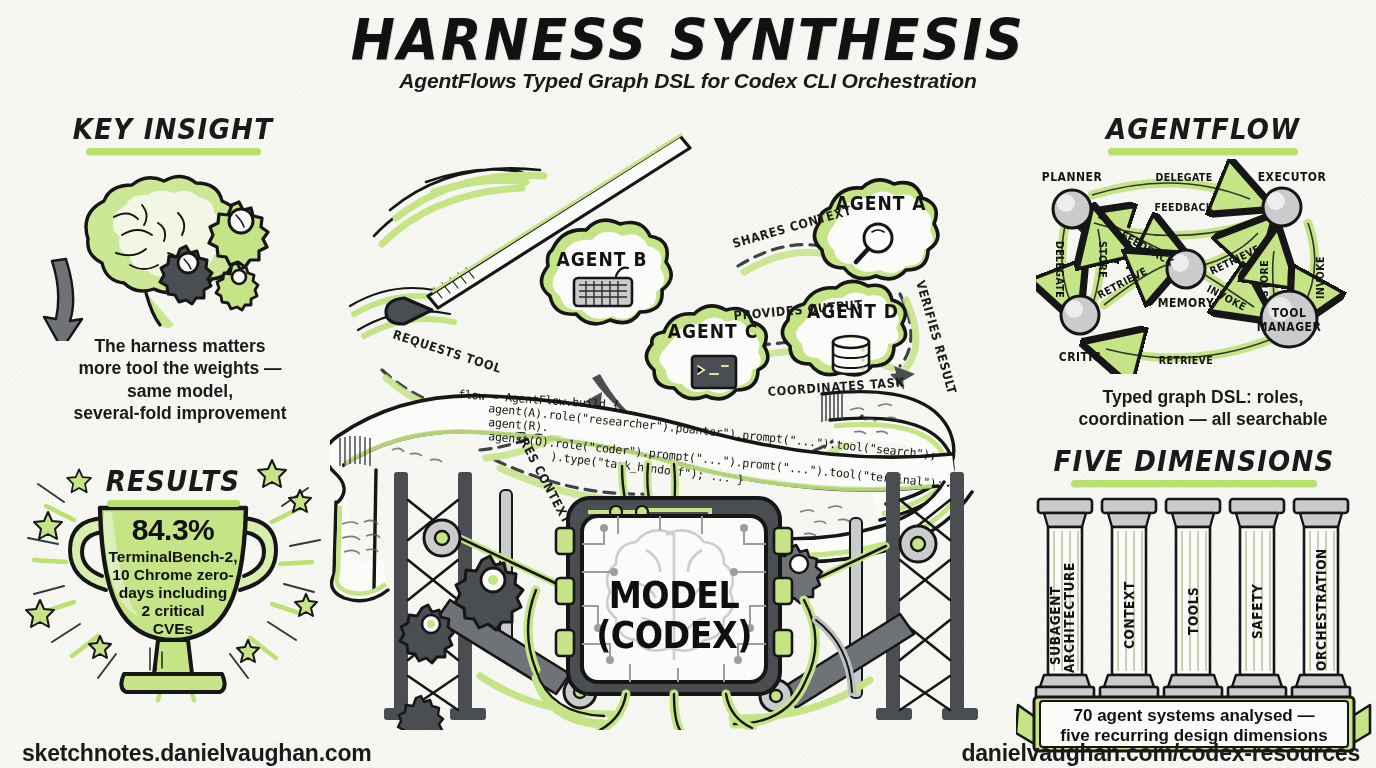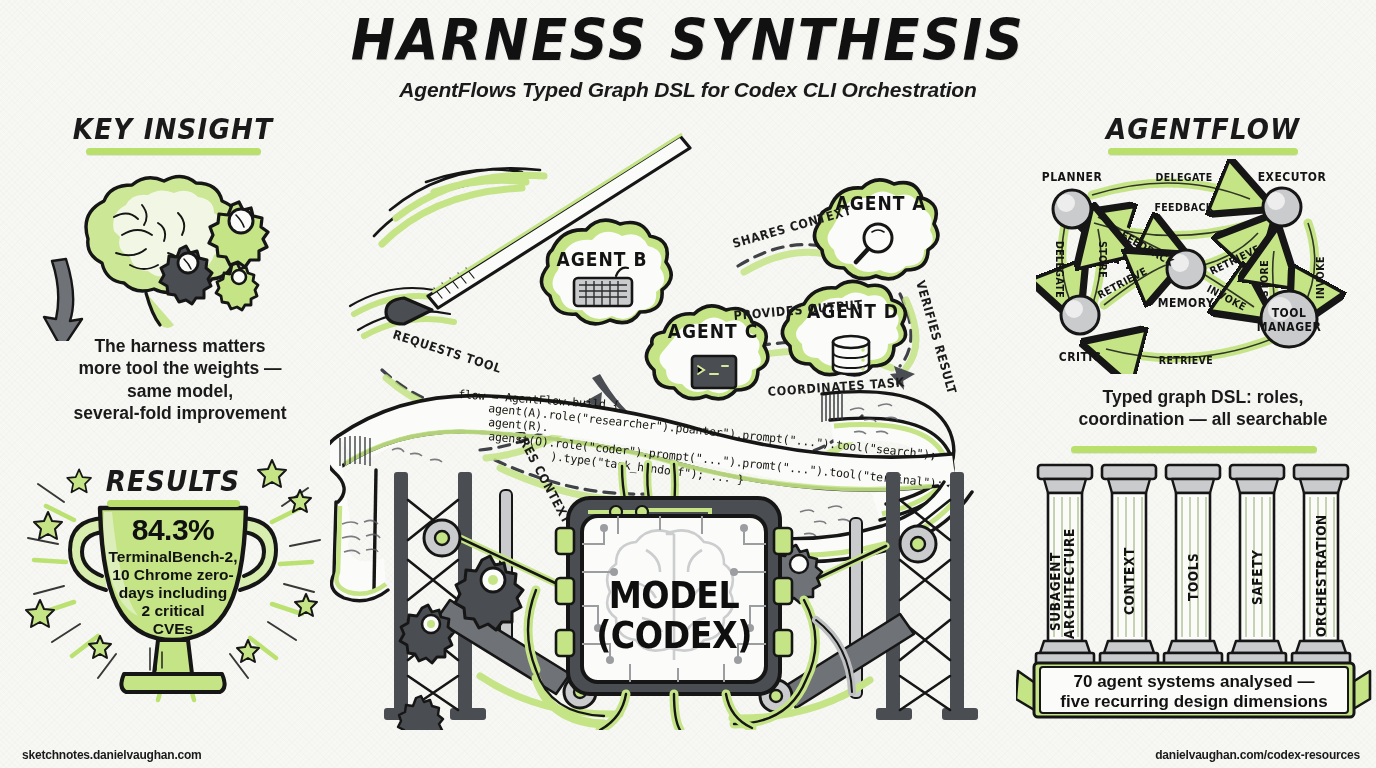--- a/index.html
+++ b/index.html
@@ -79,34 +79,34 @@
   .code-txt {
     font-family:"DejaVu Sans Mono","Liberation Mono",monospace;
     font-size:11.5px; fill:#15150f; letter-spacing:-.2px;
   }
   .pillar-lbl {
     font-size:13.5px; font-weight:bold; letter-spacing:.6px;
     font-family:"DejaVu Sans Condensed","Liberation Sans",sans-serif;
     fill:#131313;
   }
   .footer {
-    font-size:12px; font-weight:bold; letter-spacing:-.2px;margin-top:8px;
+    font-size:23px; font-weight:bold; letter-spacing:-.2px;
   }
   .trophy-txt { font-size:15.5px; font-weight:bold; line-height:1.12; fill:#121212; }
   .trophy-big { font-size:30px; font-weight:bold; fill:#101010; letter-spacing:-.5px; }
 </style>
 </head>
 <body>
 
 <div id="stage">
   <div class="paper-tex"></div>
 
   <div class="abs ctr" style="left:0;top:12px;width:1376px;font-style:italic;">
     <h1 class="title maintitle">HARNESS SYNTHESIS</h1>
-    <div class="subtitle" style="margin-top:9px;">AgentFlows Typed Graph DSL for Codex CLI Orchestration</div>
+    <div class="subtitle" style="">AgentFlows Typed Graph DSL for Codex CLI Orchestration</div>
   </div>
 
   <div class="abs" style="left:18px;top:112px;width:310px;">
     <div class="ctr">
       <div class="sect-h">KEY INSIGHT</div>
       <div class="underline" style="width:175px;"></div>
     </div>
 
     <svg width="310" height="180" viewBox="0 0 310 180" style="display:block;margin-top:6px;">
 
@@ -609,20 +609,21 @@
     </svg>
 
     <div class="body-txt ctr" style="margin-top:12px;">
       <div>Typed graph DSL: roles,</div>
       <div>coordination — all searchable</div>
     </div>
   </div>
 
   <div class="abs" style="left:1016px;top:444px;width:356px;">
     <div class="ctr">
+      <div class="sect-h">FIVE DIMENSIONS</div>
       <div class="underline" style="width:246px;"></div>
     </div>
 
     <svg width="356" height="268" viewBox="0 0 356 268" style="display:block;margin-top:2px;">
 
       <g>
 
         <g>
           <rect class="grayl" x="22" y="10" width="54" height="14" rx="3"></rect>
           <rect class="inkf" fill="none" stroke-width="2.6" x="22" y="10" width="54" height="14" rx="3"></rect>

